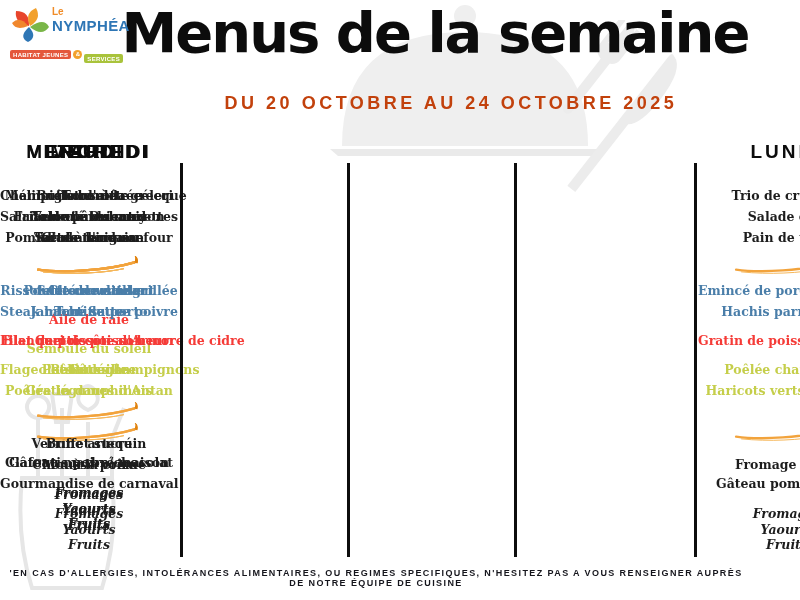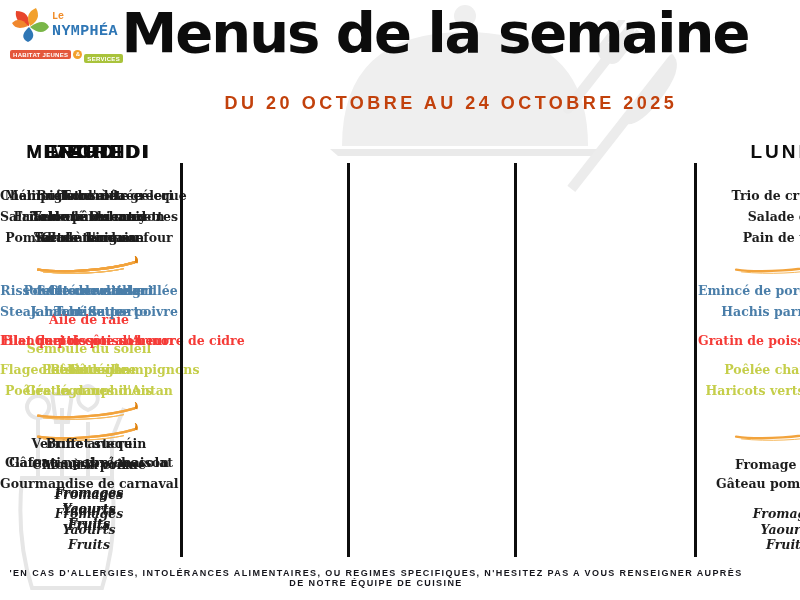--- a/index.html
+++ b/index.html
@@ -4,21 +4,21 @@
 <style>
   html,body{margin:0;padding:0;}
   body{
     width:800px;height:600px;position:relative;overflow:hidden;
     background:#ffffff;font-family:"Liberation Sans",sans-serif;color:#111;
   }
   
   .wm{position:absolute;z-index:0;}
   
   .logo{position:absolute;top:7px;left:10px;z-index:3;width:112px;}
-  .logo-top{display:flex;align-items:center;font-family:Liberation Mono, monospace;}
+  .logo-top{display:flex;align-items:flex-start;}
   .logo-flower{width:40px;height:36px;flex:0 0 auto;}
   .logo-words{margin-left:2px;line-height:1;}
   .logo-le{color:#f08c28;font-size:10px;font-weight:bold;display:block;margin-bottom:1px;}
   .logo-name{color:#2e76b5;font-size:15px;font-weight:bold;letter-spacing:.4px;}
   .logo-badges{display:flex;align-items:center;margin-top:3px;}
   .badge{color:#fff;font-size:6px;font-weight:bold;letter-spacing:.3px;border-radius:2px;padding:1.5px 3px;white-space:nowrap;}
   .badge.orange{background:#e4573c;}
   .badge.green{background:#a9c33b;}
   .amp{background:#f2a02c;color:#fff;font-size:6px;font-weight:bold;border-radius:50%;
        width:9px;height:9px;line-height:9px;text-align:center;margin:0 2px;flex:0 0 auto;}

